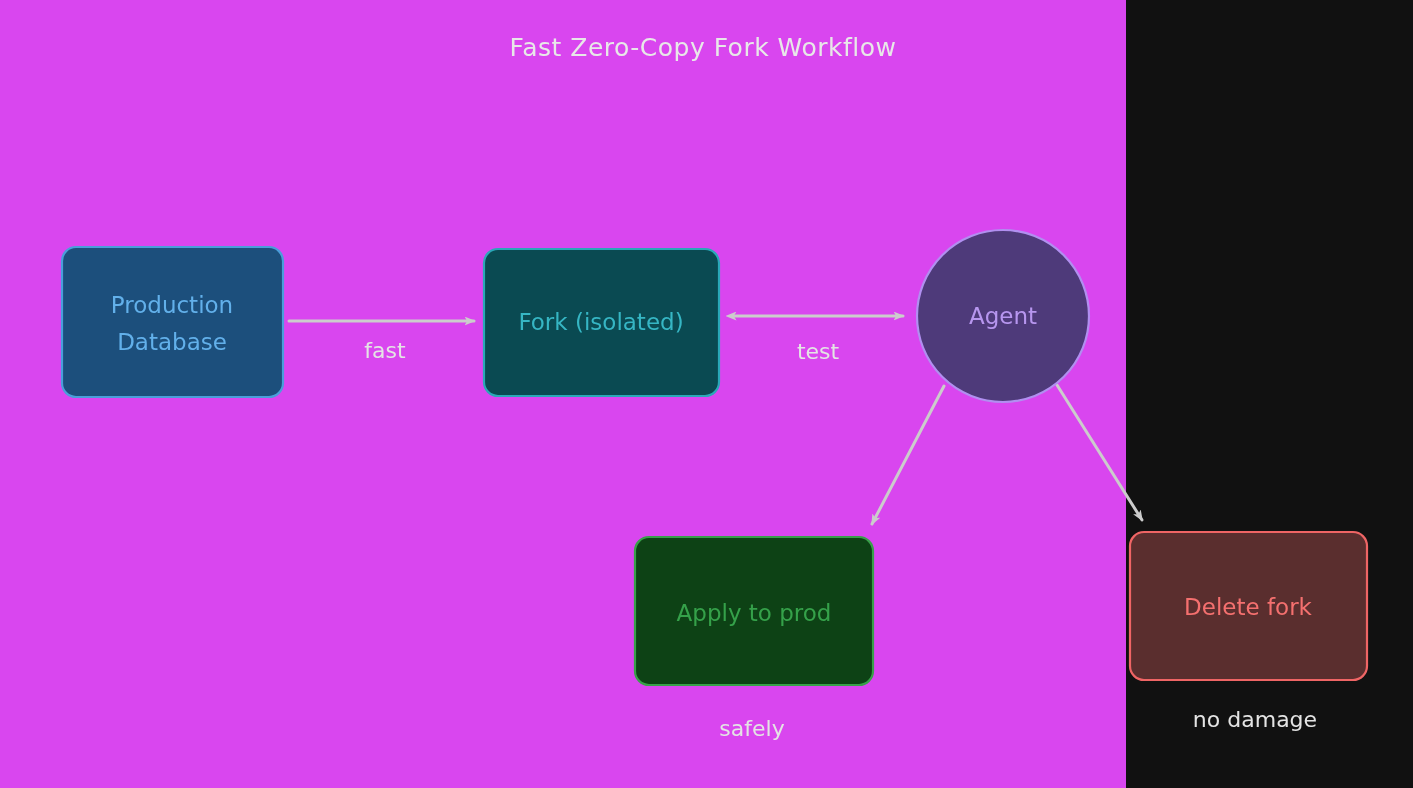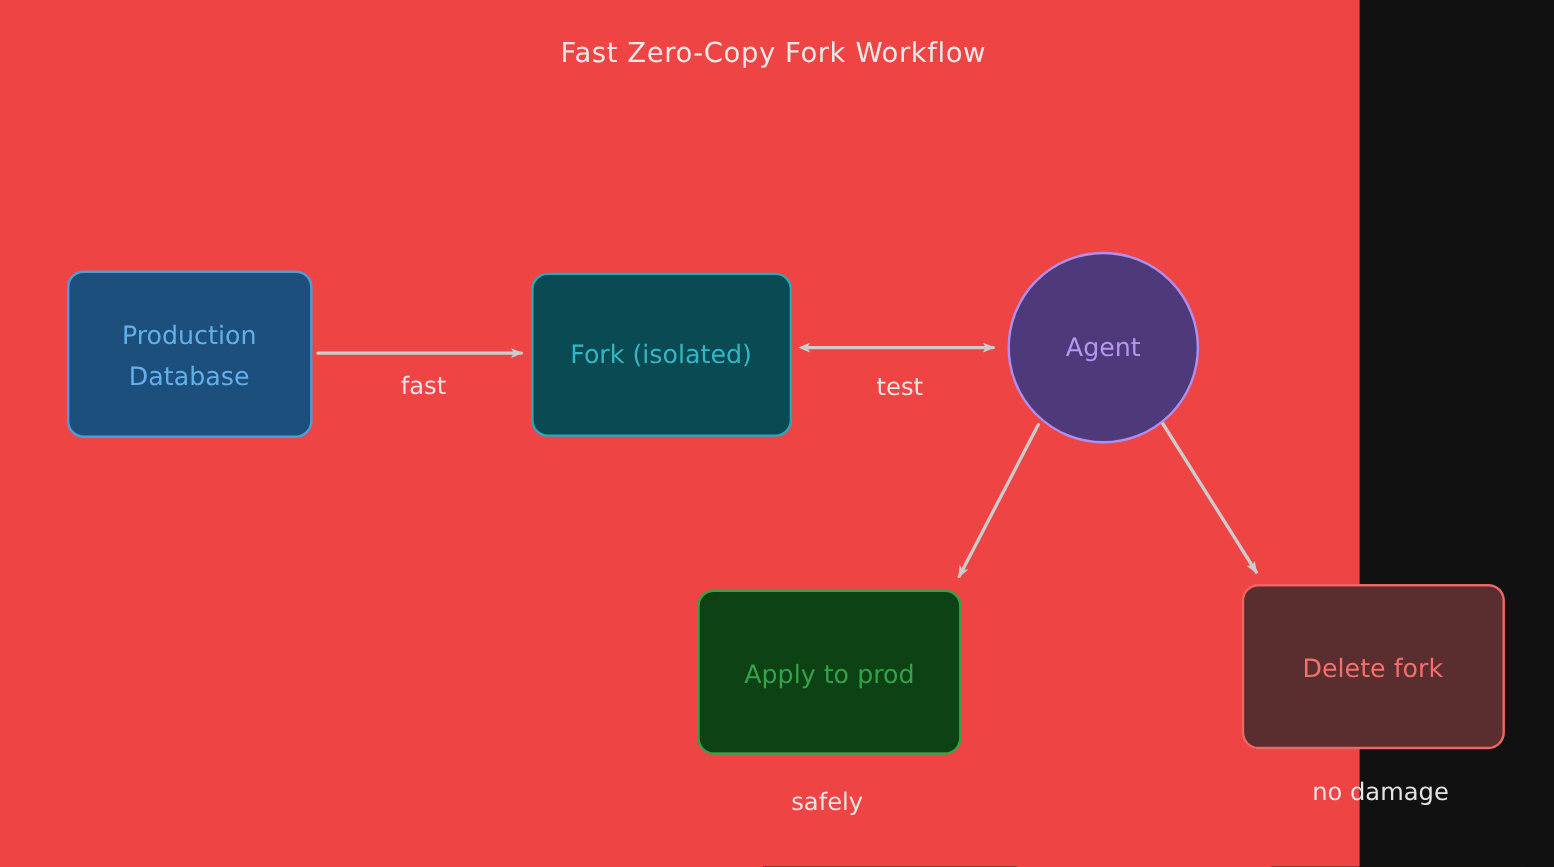--- a/index.html
+++ b/index.html
@@ -8,23 +8,23 @@
     background: #111111;
   }
   body {
     width: 1413px;
     height: 788px;
     overflow: hidden;
     font-family: "DejaVu Sans", sans-serif;
   }
   #diagram-root {
     position: relative;
-    width: 1236px;
+    width: 1126px;
     height: 788px;
-    background: #ef4444;
+    background: #d946ef;
   }
   svg.layer {
     position: absolute;
     top: 0;
     left: 0;
     width: 1413px;
     height: 788px;
   }
   .node-label, .edge-label, .diagram-title {
     font-family: "DejaVu Sans", sans-serif;

